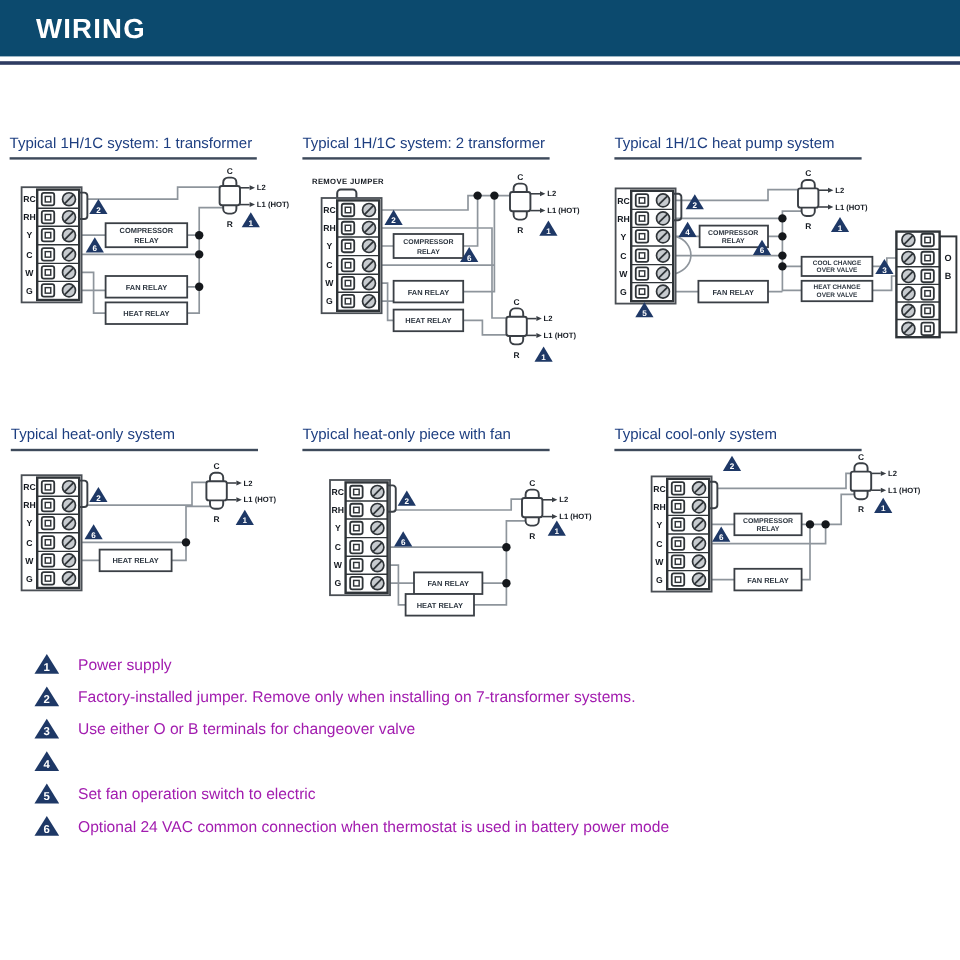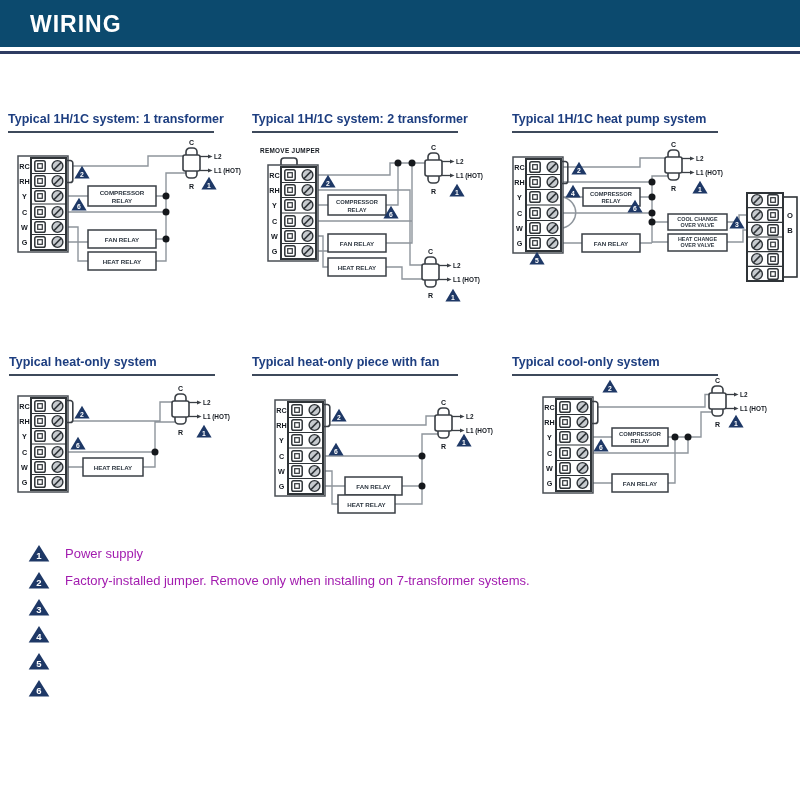--- a/index.html
+++ b/index.html
@@ -4,21 +4,21 @@
 <style>
   html,body{margin:0;padding:0;}
   body{width:800px;height:800px;position:relative;background:#fff;
        font-family:"Liberation Sans",sans-serif;overflow:hidden;}
   .hdr{position:absolute;left:0;top:0;width:800px;height:47px;background:#0c4a6e;}
   .hdr h1{margin:0;padding:11px 0 0 30px;color:#fff;font-size:23px;font-weight:bold;
           letter-spacing:1px;font-family:"Liberation Sans",sans-serif;}
   .hdr-rule{position:absolute;left:0;top:51px;width:800px;height:2.5px;background:#2e3c62;}
   .panel{position:absolute;width:208px;}
   .panel h2{margin:0;width:206px;padding-bottom:5px;border-bottom:2.5px solid #3e4a5b;
-            color:#1d3e80;font-size:12.5px;font-weight:bold;white-space:nowrap;overflow:visible;}
+            color:#1d3e80;font-size:12.5px;font-weight:normal;white-space:nowrap;overflow:visible;}
   .p1{left:8px;top:112px}.p2{left:252px;top:112px}.p3{left:512px;top:112px}
   .p4{left:9px;top:355px}.p5{left:252px;top:355px}.p6{left:512px;top:355px}
   svg.diag{position:absolute;overflow:visible;}
   #svg1{left:8px;top:140px}#svg2{left:250px;top:140px}#svg3{left:500px;top:140px}
   #svg4{left:8px;top:382px}#svg5{left:250px;top:382px}#svg6{left:500px;top:375px}
   .wire{stroke:#8e959c;stroke-width:1.4;fill:none;}
   .dot{fill:#15181c;}
   .tlabel{font:bold 7.2px "Liberation Sans",sans-serif;fill:#141920;text-anchor:middle;}
   .rbox{fill:#fff;stroke:#3a3f45;stroke-width:1.5;}
   .rlabel{font:bold 6.2px "Liberation Sans",sans-serif;fill:#2d3640;text-anchor:middle;}
@@ -427,32 +427,35 @@
         <polygon points="11,1 21.3,17.5 0.7,17.5" fill="#1e3866"></polygon>
         <text class="lnum" x="11" y="14.8">2</text>
       </svg>
     <span class="ltext">Factory-installed jumper. Remove only when installing on 7-transformer systems.</span>
   </div>
   <div class="lrow">
     <svg width="22" height="19" viewBox="0 0 22 19">
         <polygon points="11,1 21.3,17.5 0.7,17.5" fill="#1e3866"></polygon>
         <text class="lnum" x="11" y="14.8">3</text>
       </svg>
+    <span class="ltext">Use either O or B terminals for changeover valve</span>
   </div>
   <div class="lrow">
     <svg width="22" height="19" viewBox="0 0 22 19">
         <polygon points="11,1 21.3,17.5 0.7,17.5" fill="#1e3866"></polygon>
         <text class="lnum" x="11" y="14.8">4</text>
       </svg>
   </div>
   <div class="lrow">
     <svg width="22" height="19" viewBox="0 0 22 19">
         <polygon points="11,1 21.3,17.5 0.7,17.5" fill="#1e3866"></polygon>
         <text class="lnum" x="11" y="14.8">5</text>
       </svg>
+    <span class="ltext">Set fan operation switch to electric</span>
   </div>
   <div class="lrow">
     <svg width="22" height="19" viewBox="0 0 22 19">
         <polygon points="11,1 21.3,17.5 0.7,17.5" fill="#1e3866"></polygon>
         <text class="lnum" x="11" y="14.8">6</text>
       </svg>
+    <span class="ltext">Optional 24 VAC common connection when thermostat is used in battery power mode</span>
   </div>
 </div>
 
 </body></html>

